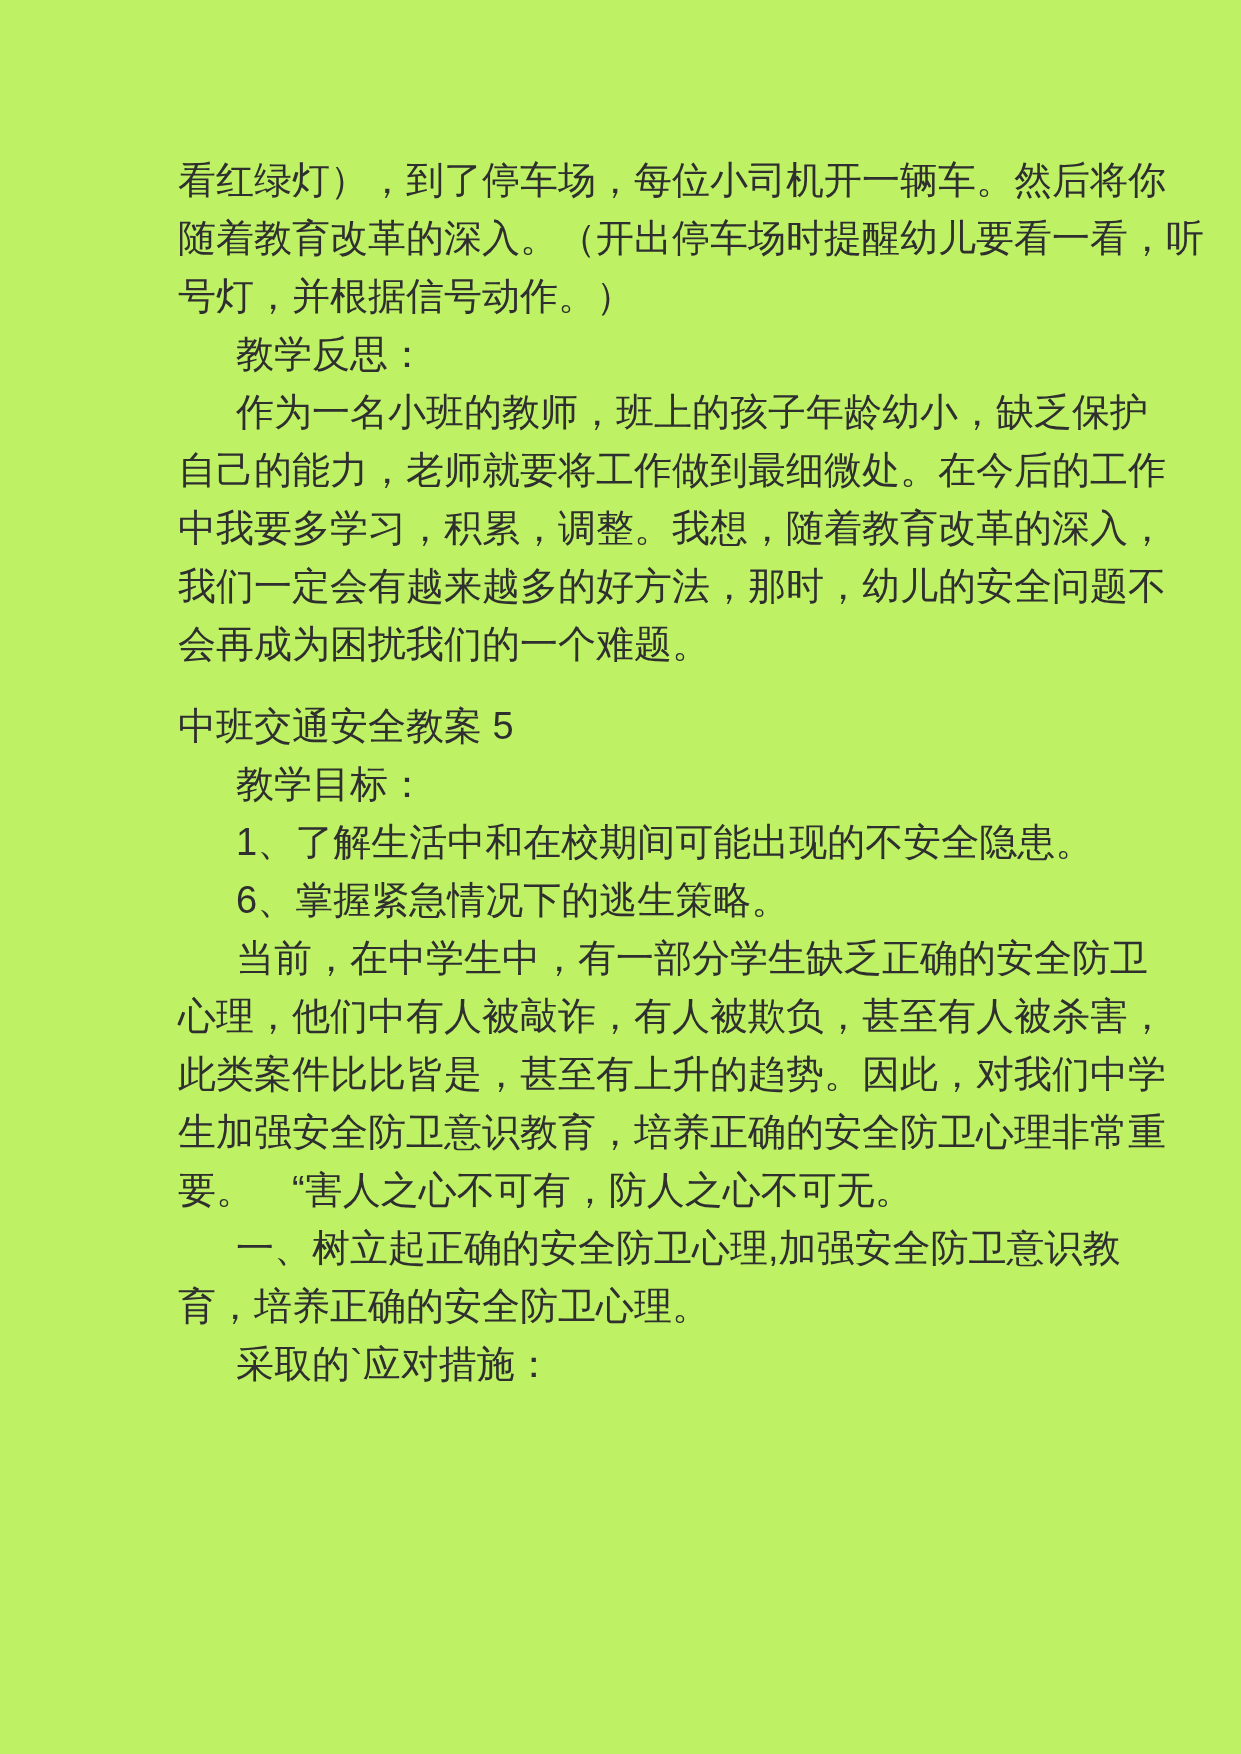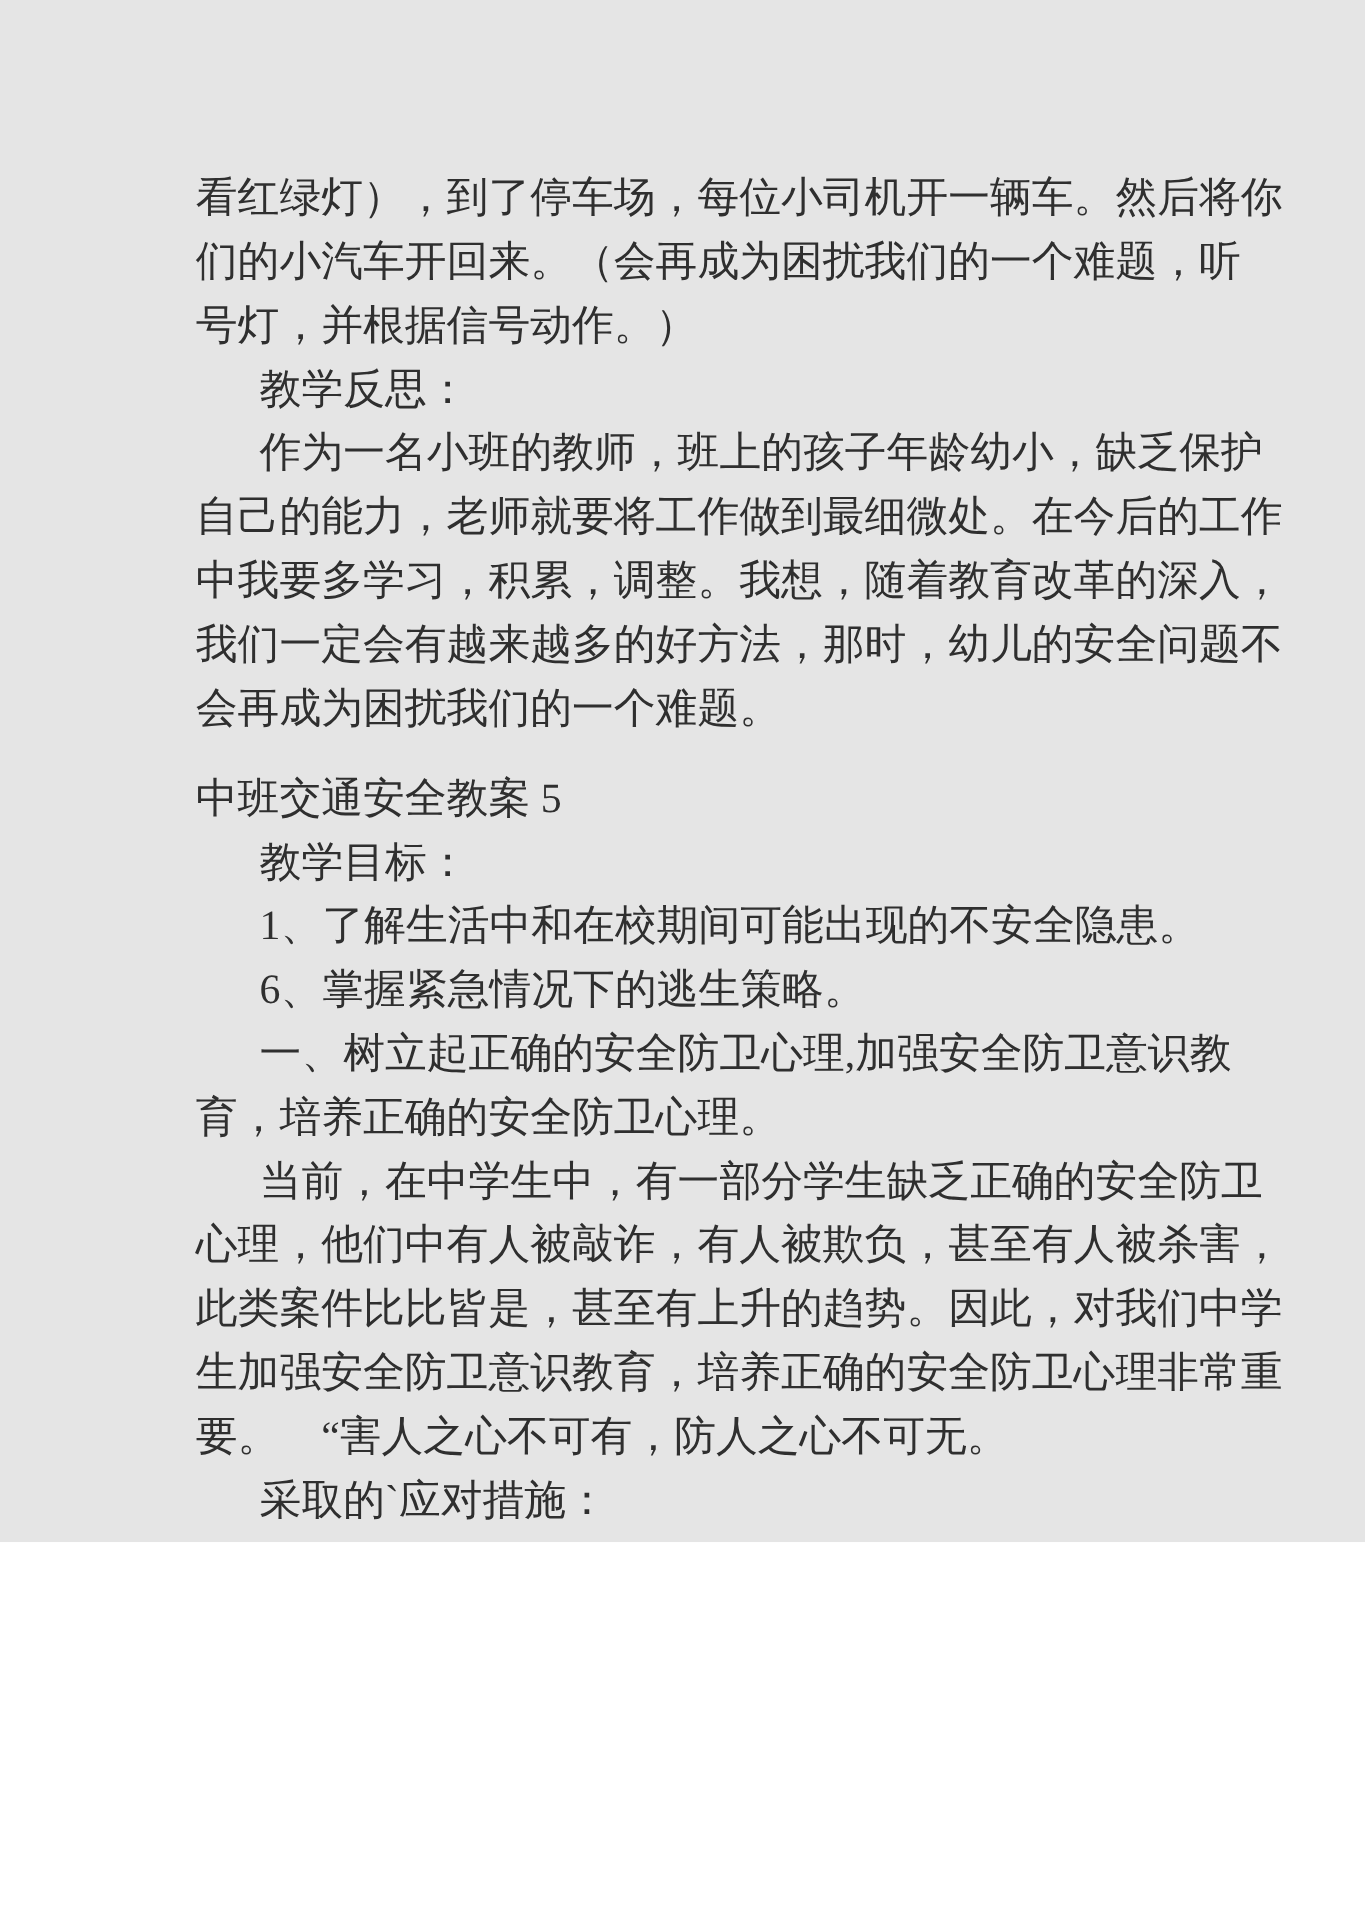--- a/index.html
+++ b/index.html
@@ -3,24 +3,24 @@
   <meta charset="utf-8">
   <style>
     html, body {
       margin: 0;
       padding: 0;
       background: #ffffff;
     }
     .page {
       position: relative;
       width: 1241px;
-      height: 1402px;
-      background: #e5e5e5;
+      height: 1754px;
+      background: #bef264;
       overflow: hidden;
-      font-family: Liberation Serif, serif;
+      font-family: Liberation Sans, sans-serif;
     }
     .doc {
       position: absolute;
       left: 178px;
       top: 151px;
       width: 996px;
       font-size: 38px;
       line-height: 58px;
       color: #2f2f2f;
       font-weight: 400;
@@ -42,21 +42,21 @@
       padding-left: 58px;
     }
   </style>
 </head>
 <body>
 
 <div class="page">
   <div class="doc" id="doc">
       <p class="para">
         <span class="line">看红绿灯），到了停车场，每位小司机开一辆车。然后将你</span>
-        <span class="line">们的小汽车开回来。（会再成为困扰我们的一个难题，听</span>
+        <span class="line">随着教育改革的深入。（开出停车场时提醒幼儿要看一看，听</span>
         <span class="line">号灯，并根据信号动作。）</span>
       </p>
       <p class="para indent">
         <span class="line">教学反思：</span>
       </p>
       <p class="para indent">
         <span class="line">作为一名小班的教师，班上的孩子年龄幼小，缺乏保护</span>
         <span class="line">自己的能力，老师就要将工作做到最细微处。在今后的工作</span>
         <span class="line">中我要多学习，积累，调整。我想，随着教育改革的深入，</span>
         <span class="line">我们一定会有越来越多的好方法，那时，幼儿的安全问题不</span>
@@ -68,27 +68,27 @@
       <p class="para indent">
         <span class="line">教学目标：</span>
       </p>
       <p class="para indent">
         <span class="line">1、了解生活中和在校期间可能出现的不安全隐患。</span>
       </p>
       <p class="para indent">
         <span class="line">6、掌握紧急情况下的逃生策略。</span>
       </p>
       <p class="para indent">
-        <span class="line">一、树立起正确的安全防卫心理,加强安全防卫意识教</span>
-        <span class="line">育，培养正确的安全防卫心理。</span>
-      </p>
-      <p class="para indent">
         <span class="line">当前，在中学生中，有一部分学生缺乏正确的安全防卫</span>
         <span class="line">心理，他们中有人被敲诈，有人被欺负，甚至有人被杀害，</span>
         <span class="line">此类案件比比皆是，甚至有上升的趋势。因此，对我们中学</span>
         <span class="line">生加强安全防卫意识教育，培养正确的安全防卫心理非常重</span>
         <span class="line">要。　“害人之心不可有，防人之心不可无。</span>
+      </p>
+      <p class="para indent">
+        <span class="line">一、树立起正确的安全防卫心理,加强安全防卫意识教</span>
+        <span class="line">育，培养正确的安全防卫心理。</span>
       </p>
       <p class="para indent">
         <span class="line">采取的`应对措施：</span>
       </p>
     </div>
 </div>
 
 </body></html>

